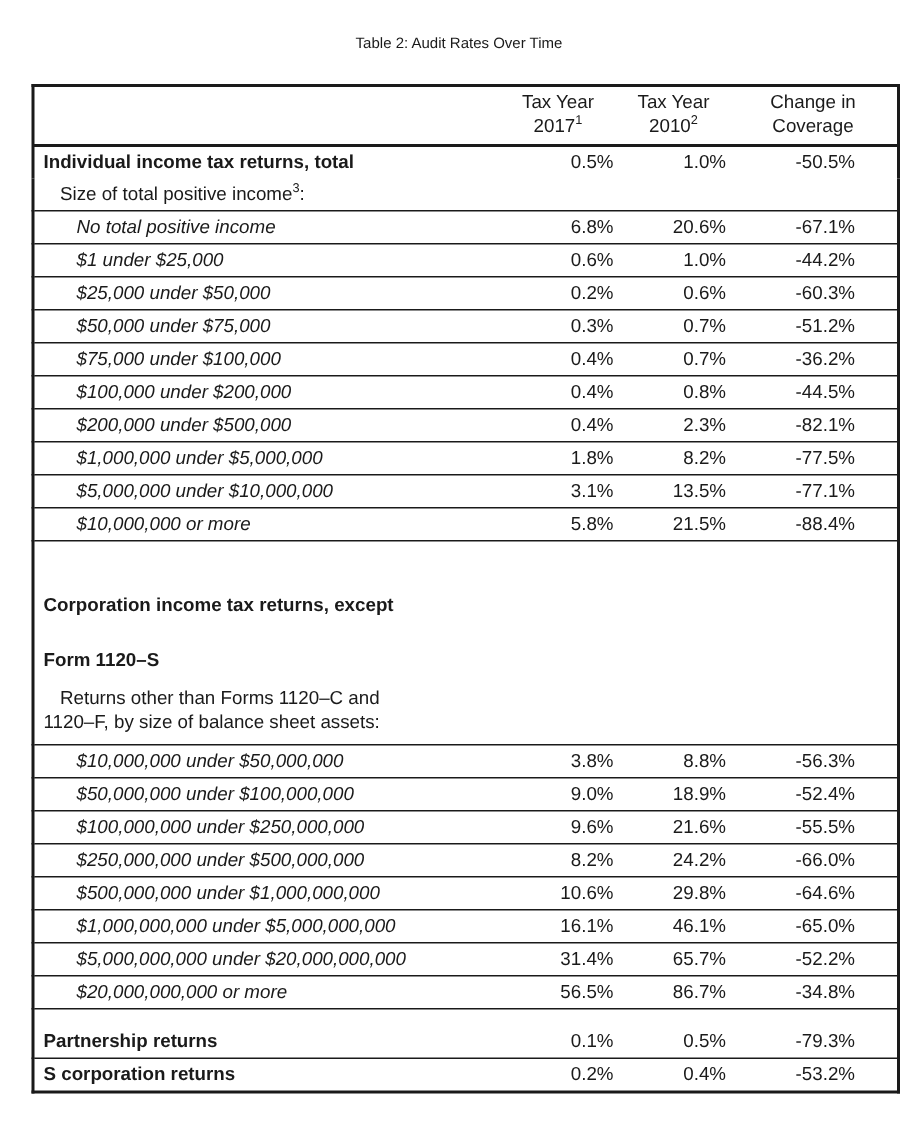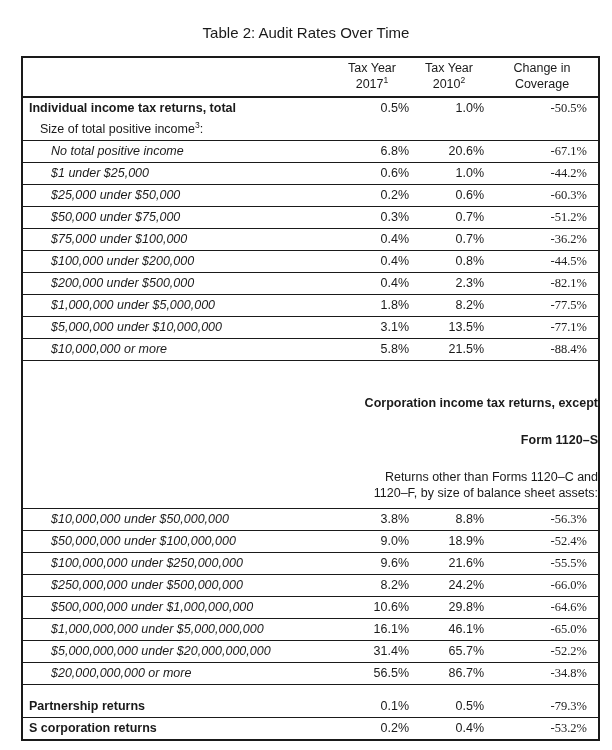--- a/index.html
+++ b/index.html
@@ -10,21 +10,21 @@
     background: #ffffff;
     font-family: "Liberation Sans", "DejaVu Sans", sans-serif;
     color: #1a1a1a;
   }
   .title {
     position: absolute;
     top: 24px;
     left: 0;
     width: 100%;
     text-align: center;
-    font-size: 15px;
+    font-size: 10px;
     color: #1a1a1a;
   }
   table.audit-table {
     position: absolute;
     left: 21px;
     top: 56px;
     width: 577px;
     border-collapse: collapse;
     border: 2px solid #1a1a1a;
     font-size: 12.5px;
@@ -48,38 +48,38 @@
     line-height: 15px;
     padding: 0;
     vertical-align: middle;
     overflow: hidden;
     white-space: nowrap;
   }
   tbody tr.no-border td { border-bottom: none; }
   td.num { text-align: right; }
   td.num.v2017   { padding-right: 3px; }
   td.num.v2010   { padding-right: 4px; }
-  td.num.vchange { padding-right: 11px; font-family: Liberation Serif, serif; }
+  td.num.vchange { padding-right: 28px; }
   .ind0 { padding-left: 6px !important; }
   .ind1 { padding-left: 17px !important; }
   .ind2 { padding-left: 28px !important; font-style: italic; }
   .bold { font-weight: bold; margin-top: 21px; }
   .sup {
     font-size: 8.5px;
     vertical-align: super;
     line-height: 0;
   }
   tr.section-row td {
     padding-top: 13px;
     padding-bottom: 7px;
     height: auto;
     line-height: 16px;
   }
-  .section-line { white-space: nowrap; text-align: right; }
-  .section-gap { margin-top: 21px; }
+  .section-line { white-space: nowrap; }
+  .section-gap { margin-top: 9px; }
   tr.spacer-row td { height: 11px; border-bottom: none; }
 </style>
 </head>
 <body>
 
 <div class="page">
   <div class="title">Table 2: Audit Rates Over Time</div>
 
   <table class="audit-table">
     <colgroup>

